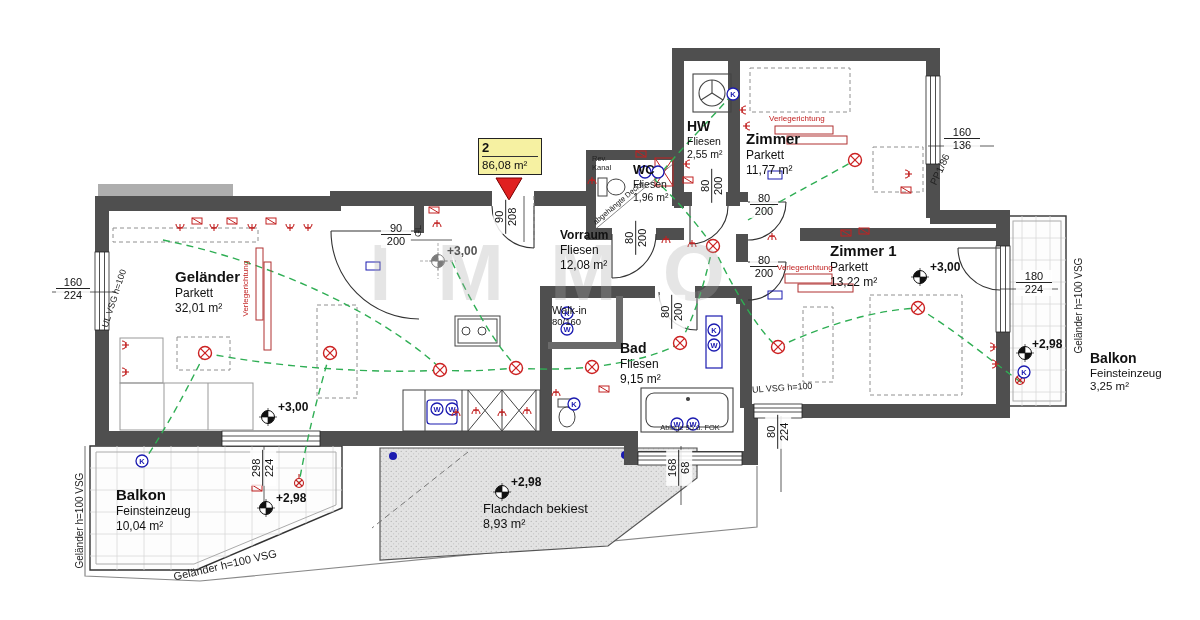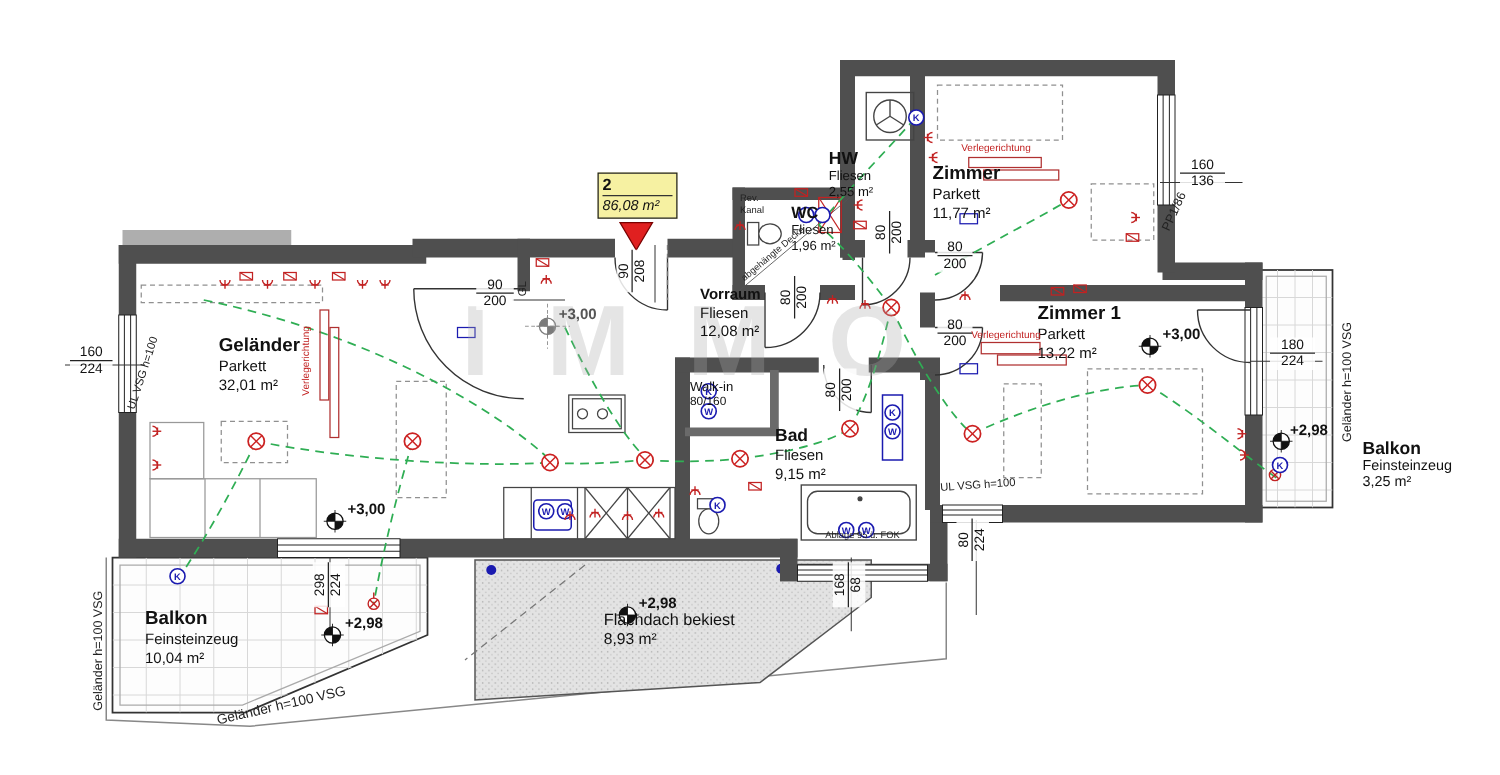--- a/index.html
+++ b/index.html
@@ -18,21 +18,21 @@
   .dim .num{display:block;border-bottom:1px solid #222;padding:0 3px;}
   .dim .den{display:block;padding:0 3px;}
   .rot{transform:rotate(-90deg);}
   .lv{position:absolute;font-size:12px;font-weight:bold;z-index:6;white-space:nowrap;}
   .nt{position:absolute;font-size:9px;color:#222;z-index:6;white-space:nowrap;}
   .nt.red{color:#c22222;}
   .bl{position:absolute;font-size:7.5px;font-weight:bold;color:#1b1bb0;z-index:7;width:12px;text-align:center;}
   .unit-box{position:absolute;left:478px;top:138px;width:56px;z-index:8;background:#f6f1a2;
             border:1.6px solid #222;padding:1px 3px 3px 3px;}
   .unit-box .no{font-size:13px;font-weight:bold;border-bottom:1px solid #333;padding-bottom:1px;}
-  .unit-box .ar{font-size:11.5px;padding-top:2px;font-style:italic;}
+  .unit-box .ar{font-size:11.5px;padding-top:2px;}
 </style>
 </head>
 <body>
 
 <div class="stage">
 
 <svg class="plan-svg" width="1200" height="620" viewBox="0 0 1200 620">
   <defs>
     <pattern id="stip" patternUnits="userSpaceOnUse" width="5" height="5">
       <rect width="5" height="5" fill="#e3e3e3"></rect>
@@ -411,21 +411,21 @@
 <div class="rl" style="left:560px;top:228px">
   <div class="nm" style="font-size:12px">Vorraum</div>
   <div class="fl">Fliesen</div>
   <div class="ar">12,08 m²</div>
 </div>
 <div class="rl sm" style="left:633px;top:162px">
   <div class="nm">WC</div>
   <div class="fl">Fliesen</div>
   <div class="ar">1,96 m²</div>
 </div>
-<div class="rl sm" style="left:663px;top:118px">
+<div class="rl sm" style="left:687px;top:118px">
   <div class="nm" style="font-size:14px">HW</div>
   <div class="fl">Fliesen</div>
   <div class="ar">2,55 m²</div>
 </div>
 <div class="rl" style="left:746px;top:130px">
   <div class="nm">Zimmer</div>
   <div class="fl">Parkett</div>
   <div class="ar">11,77 m²</div>
 </div>
 <div class="rl" style="left:830px;top:242px">
@@ -441,21 +441,21 @@
 <div class="rl" style="left:116px;top:486px">
   <div class="nm">Balkon</div>
   <div class="fl">Feinsteinzeug</div>
   <div class="ar">10,04 m²</div>
 </div>
 <div class="rl" style="left:1090px;top:350px">
   <div class="nm" style="font-size:14px">Balkon</div>
   <div class="fl" style="font-size:11.5px">Feinsteinzeug</div>
   <div class="ar" style="font-size:11.5px">3,25 m²</div>
 </div>
-<div class="rl" style="left:483px;top:487px">
+<div class="rl" style="left:483px;top:500px">
   <div class="fl" style="font-size:13px">Flachdach bekiest</div>
   <div class="ar" style="font-size:12.5px">8,93 m²</div>
 </div>
 <div class="rl sm" style="left:552px;top:304px;width:66px;">
   <div style="font-size:10.5px">Walk-in</div>
   <div style="font-size:9.5px">80/160</div>
 </div>
 
 <div class="dim" style="left:56px;top:276px;width:34px">
   <span class="num">160</span>

